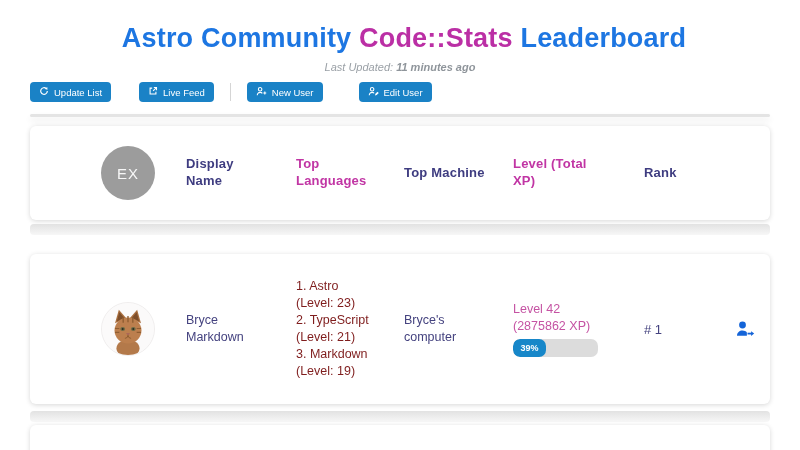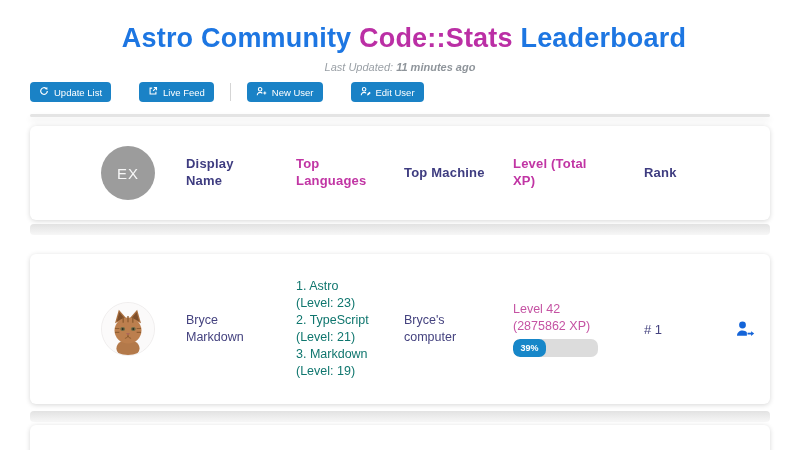--- a/index.html
+++ b/index.html
@@ -9,21 +9,21 @@
   
   .page-title { text-align: center; margin-top: 23px; font-size: 27px; font-weight: 700; letter-spacing: .2px; margin-left: 8px; }
   .t-blue { color: #1d76e2; }
   .t-magenta { color: #bb2fa5; }
   .subtitle { text-align: center; font-style: italic; color: #9aa0a6; font-size: 11px; margin-top: 7px; }
   .subtitle .strong { font-weight: 700; color: #8f959b; }
 
   
   .toolbar { display: flex; align-items: center; margin: 9px 30px 0; height: 20px; }
   .btn-group { display: flex; gap: 28px; }
-  .btn-group.right { gap: 28px; }
+  .btn-group.right { gap: 36px; }
   .btn { display: inline-flex; align-items: center; gap: 5px; background: #1a82c6; color: #fff;
     font-size: 9.5px; font-family: inherit; padding: 0 9px; height: 20px; border: none;
     border-radius: 4px; cursor: pointer; white-space: nowrap; }
   .btn svg { flex: 0 0 auto; }
   .v-divider { width: 1px; height: 18px; background: #d5d5d5; margin: 0 16px; }
 
   
   .list { margin: 0 30px; }
   .stack-edge { height: 3px; background: #e4e4e4; border-radius: 2px; margin-top: 12px;
     box-shadow: 0 4px 7px rgba(0,0,0,.09); }
@@ -48,21 +48,21 @@
   .ex-avatar { width: 54px; height: 54px; border-radius: 50%; background: #9c9c9c;
     display: flex; align-items: center; justify-content: center;
     color: rgba(255,255,255,.92); font-size: 15px; font-weight: 400; letter-spacing: 1px; }
   .cat-avatar { width: 54px; height: 54px; border-radius: 50%; overflow: hidden; background: #fbfafa;
     border: 1px solid #f0eeee; }
 
   
   .cell-text { font-size: 12.5px; line-height: 1.35; color: #44427f; }
   .display-name { max-width: 62px; }
   .machine { max-width: 72px; }
-  .langs { font-size: 12.5px; line-height: 1.35; color: #0f766e; }
+  .langs { font-size: 12.5px; line-height: 1.35; color: #7f1d1d; }
   .level-cell { font-size: 12.5px; line-height: 1.35; color: #c553a3; }
   .rank-cell { font-size: 13px; color: #44427f; }
 
   .progress { width: 85px; height: 18px; border-radius: 7px; background: #dcdcdc; margin-top: 4px; overflow: hidden; }
   .progress-fill { height: 100%; border-radius: 7px; background: #1787c9; display: flex;
     align-items: center; justify-content: center; color: #fff; font-size: 9px; font-weight: 700; }
 
   .action-cell { display: flex; justify-content: flex-start; }
   .action-btn { background: none; border: none; cursor: pointer; padding: 0; line-height: 0; }
 </style>

